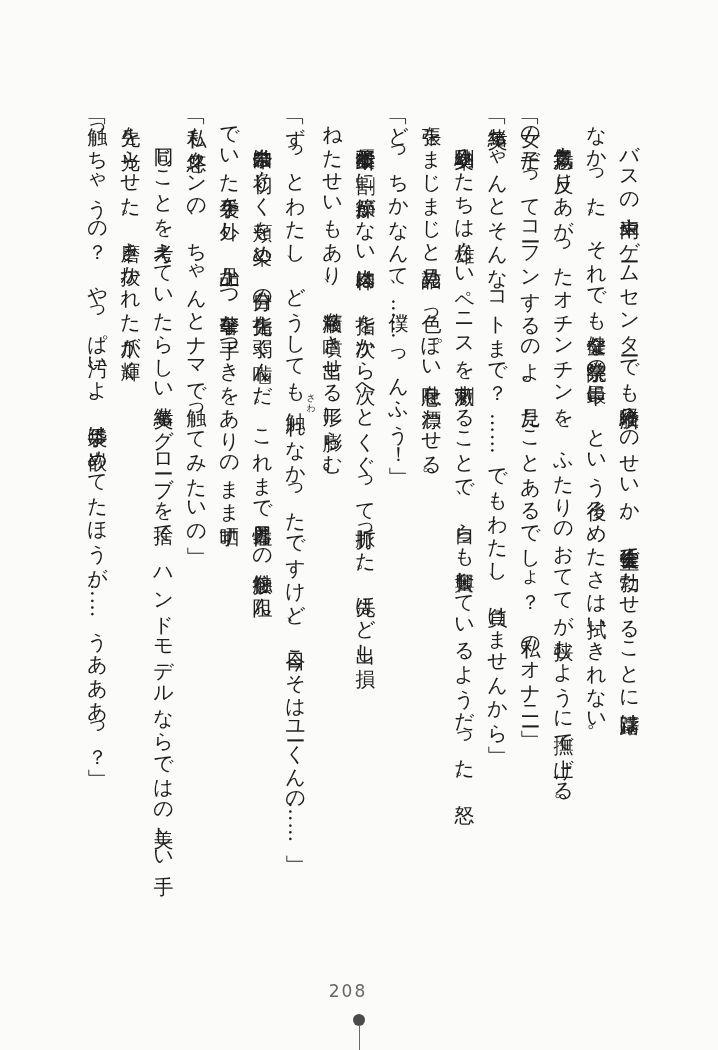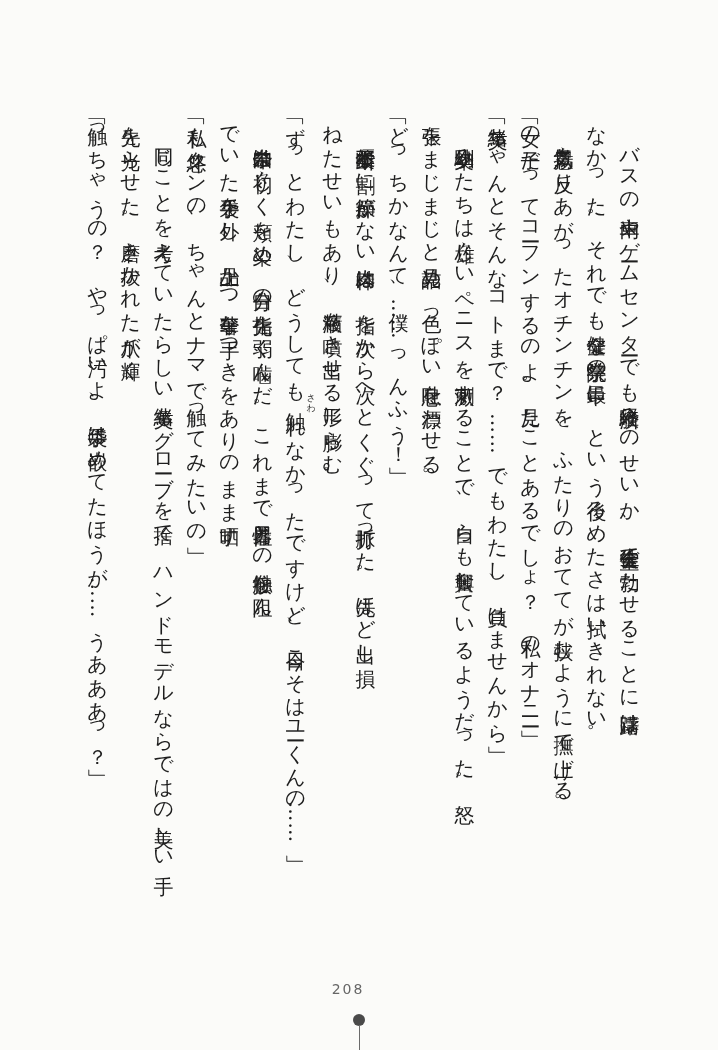--- a/index.html
+++ b/index.html
@@ -47,21 +47,21 @@
     letter-spacing: 0;
     color: #2a2a2a;
   }
   .page-number {
     position: absolute;
     top: 981px;
     left: 0;
     width: 696px;
     text-align: center;
     font-family: "DejaVu Sans", sans-serif;
-    font-size: 14px;
+    font-size: 17px;
     letter-spacing: 2px;
     color: #666;
   }
   .center-dot {
     position: absolute;
     top: 1014px;
     left: 353px;
     width: 12px;
     height: 12px;
     border-radius: 50%;

